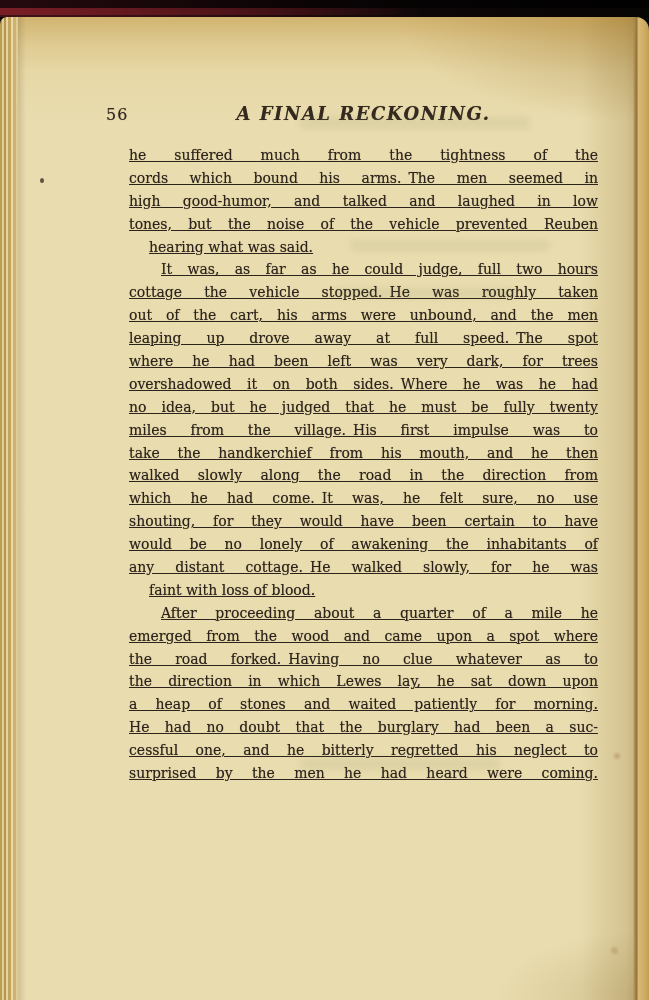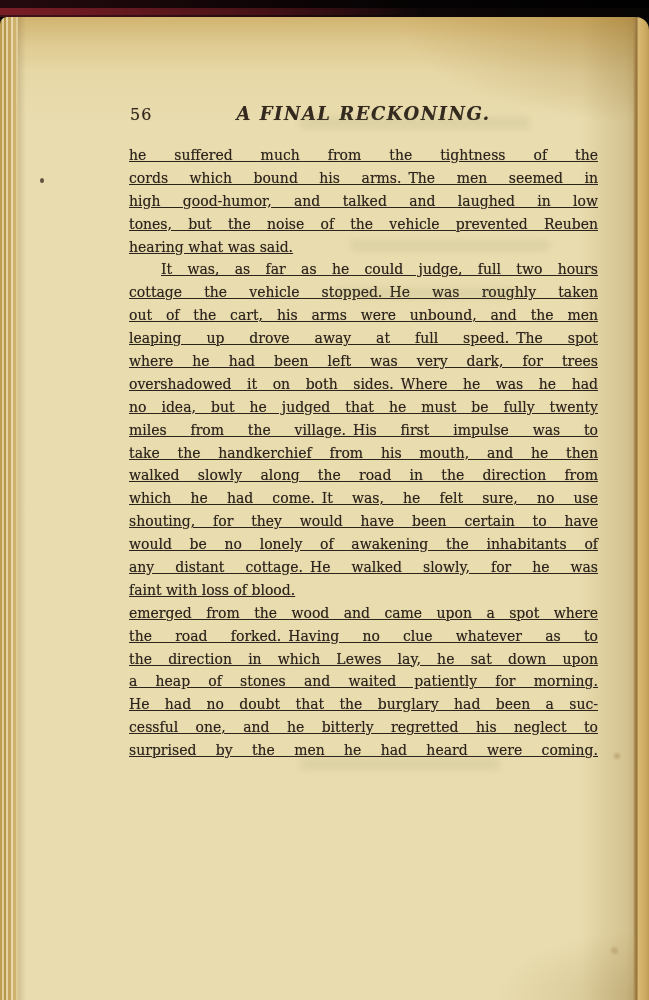--- a/index.html
+++ b/index.html
@@ -50,36 +50,35 @@
         rgba(220,195,130,0.18) 55px, rgba(230,215,165,0) 105px),
       radial-gradient(ellipse 360px 150px at 100% 0, rgba(140,98,28,0.45), rgba(140,98,28,0) 70%),
       radial-gradient(ellipse 220px 100px at 100% 100%, rgba(125,95,32,0.22), rgba(125,95,32,0) 70%);
   }
   
   .header { position: absolute; left: 129px; top: 86px; width: 469px; text-align: center; }
   .pagenum {
     position: absolute; left: -23px; top: 2px;
     font-size: 16px; letter-spacing: 1px; color: #33291f;
     text-shadow: 0 0 0.7px rgba(44,36,28,0.5);
-    margin-left: 24px;
   }
   .running {
     font-style: italic; font-weight: bold; font-size: 18px;
     letter-spacing: 1.5px; color: #33291f;
     text-shadow: 0 0 0.7px rgba(44,36,28,0.5);
   }
   
   .text {
     position: absolute; left: 129px; top: 127px; width: 469px;
     font-size: 14px; line-height: 22.9px; color: #2c241c;
     text-shadow: 0 0 0.7px rgba(44,36,28,0.5);
     text-decoration: underline;
   }
   .line { height: 22.9px; text-align: justify; text-align-last: justify; }
-  .line.end { text-align-last: left; }
+  .line.end { text-align-last: left; margin-left: 20px; }
   .line.indent { text-indent: 32px; }
   
   .speck { position: absolute; border-radius: 50%; }
   .s1 { left: 40px; top: 161px; width: 4px; height: 5px; background: rgba(70,58,44,0.85); }
   .s2 { left: 614px; top: 736px; width: 6px; height: 6px; background: rgba(150,110,60,0.32); filter: blur(1px); }
   .s3 { left: 611px; top: 930px; width: 7px; height: 7px; background: rgba(150,115,65,0.28); filter: blur(1px); }
   .ghost { position: absolute; background: rgba(120,130,80,0.10); filter: blur(3px); border-radius: 5px; }
   .g1 { left: 300px; top: 100px; width: 230px; height: 12px; }
   .g2 { left: 350px; top: 223px; width: 200px; height: 11px; }
   .g3 { left: 335px; top: 271px; width: 180px; height: 10px; }
@@ -116,20 +115,21 @@
           <div class="line">miles from the village. His first impulse was to</div>
           <div class="line">take the handkerchief from his mouth, and he then</div>
           <div class="line">walked slowly along the road in the direction from</div>
           <div class="line">which he had come. It was, he felt sure, no use</div>
           <div class="line">shouting, for they would have been certain to have</div>
           <div class="line">would be no lonely of awakening the inhabitants of</div>
           <div class="line">any distant cottage. He walked slowly, for he was</div>
           <div class="line end">faint with loss of blood.</div>
         </div>
         <div>
+          <div class="line indent">After proceeding about a quarter of a mile he</div>
           <div class="line">emerged from the wood and came upon a spot where</div>
           <div class="line">the road forked. Having no clue whatever as to</div>
           <div class="line">the direction in which Lewes lay, he sat down upon</div>
           <div class="line">a heap of stones and waited patiently for morning.</div>
           <div class="line">He had no doubt that the burglary had been a suc-</div>
           <div class="line">cessful one, and he bitterly regretted his neglect to</div>
           <div class="line">surprised by the men he had heard were coming.</div>
         </div>
       </div>
     <div class="speck s1"></div>

